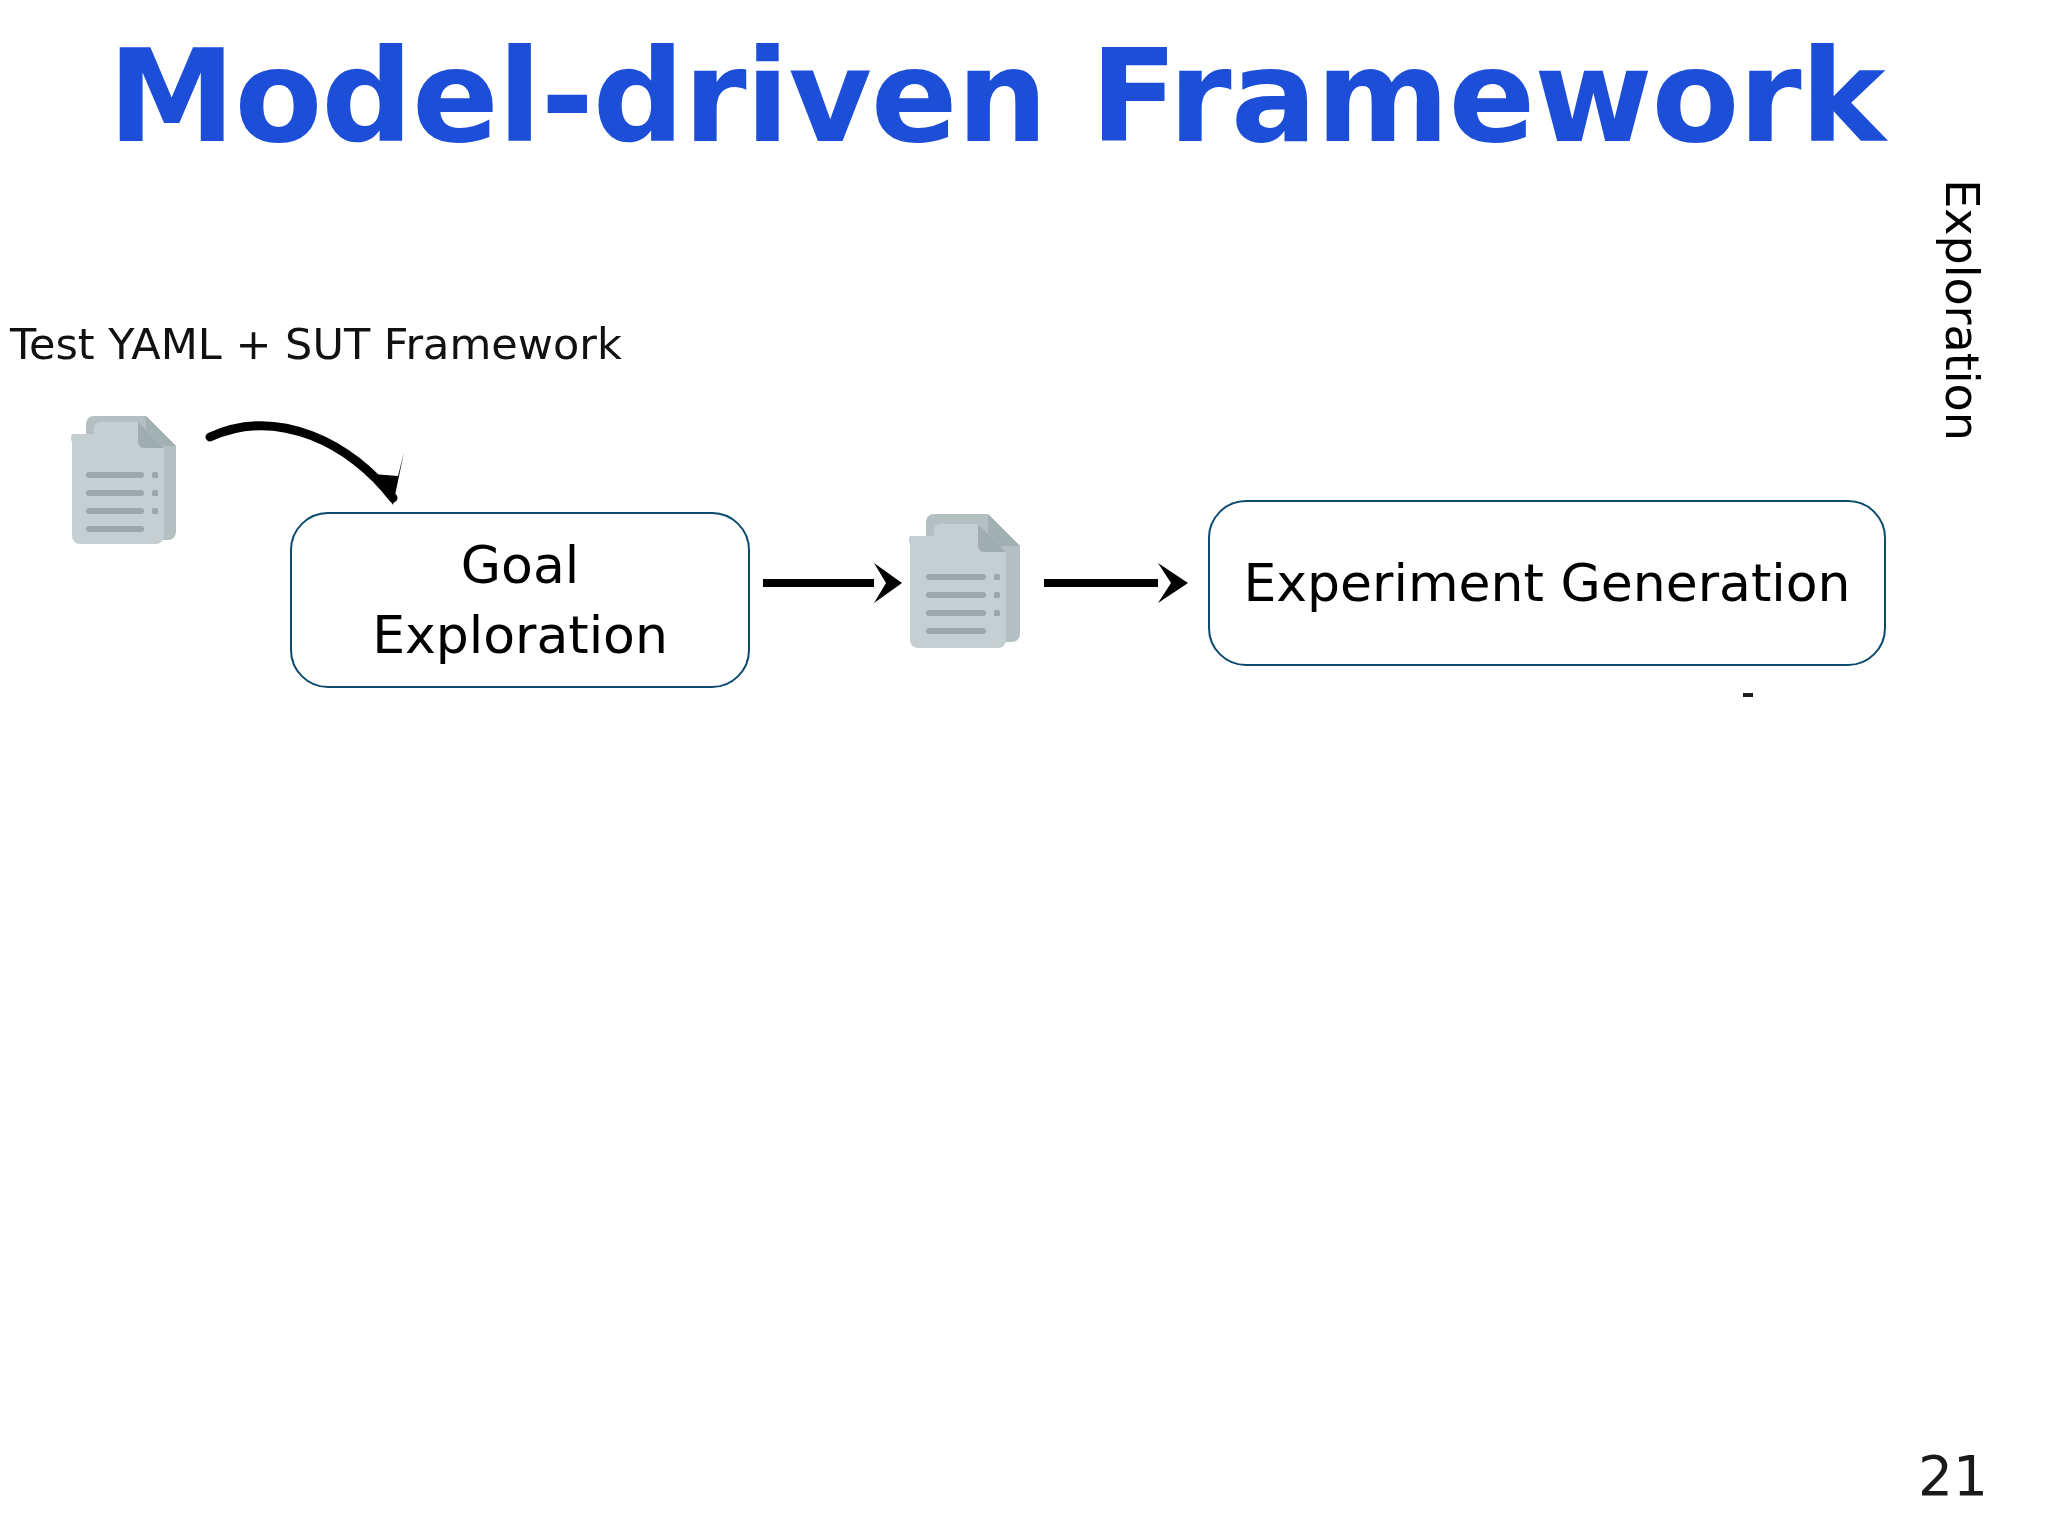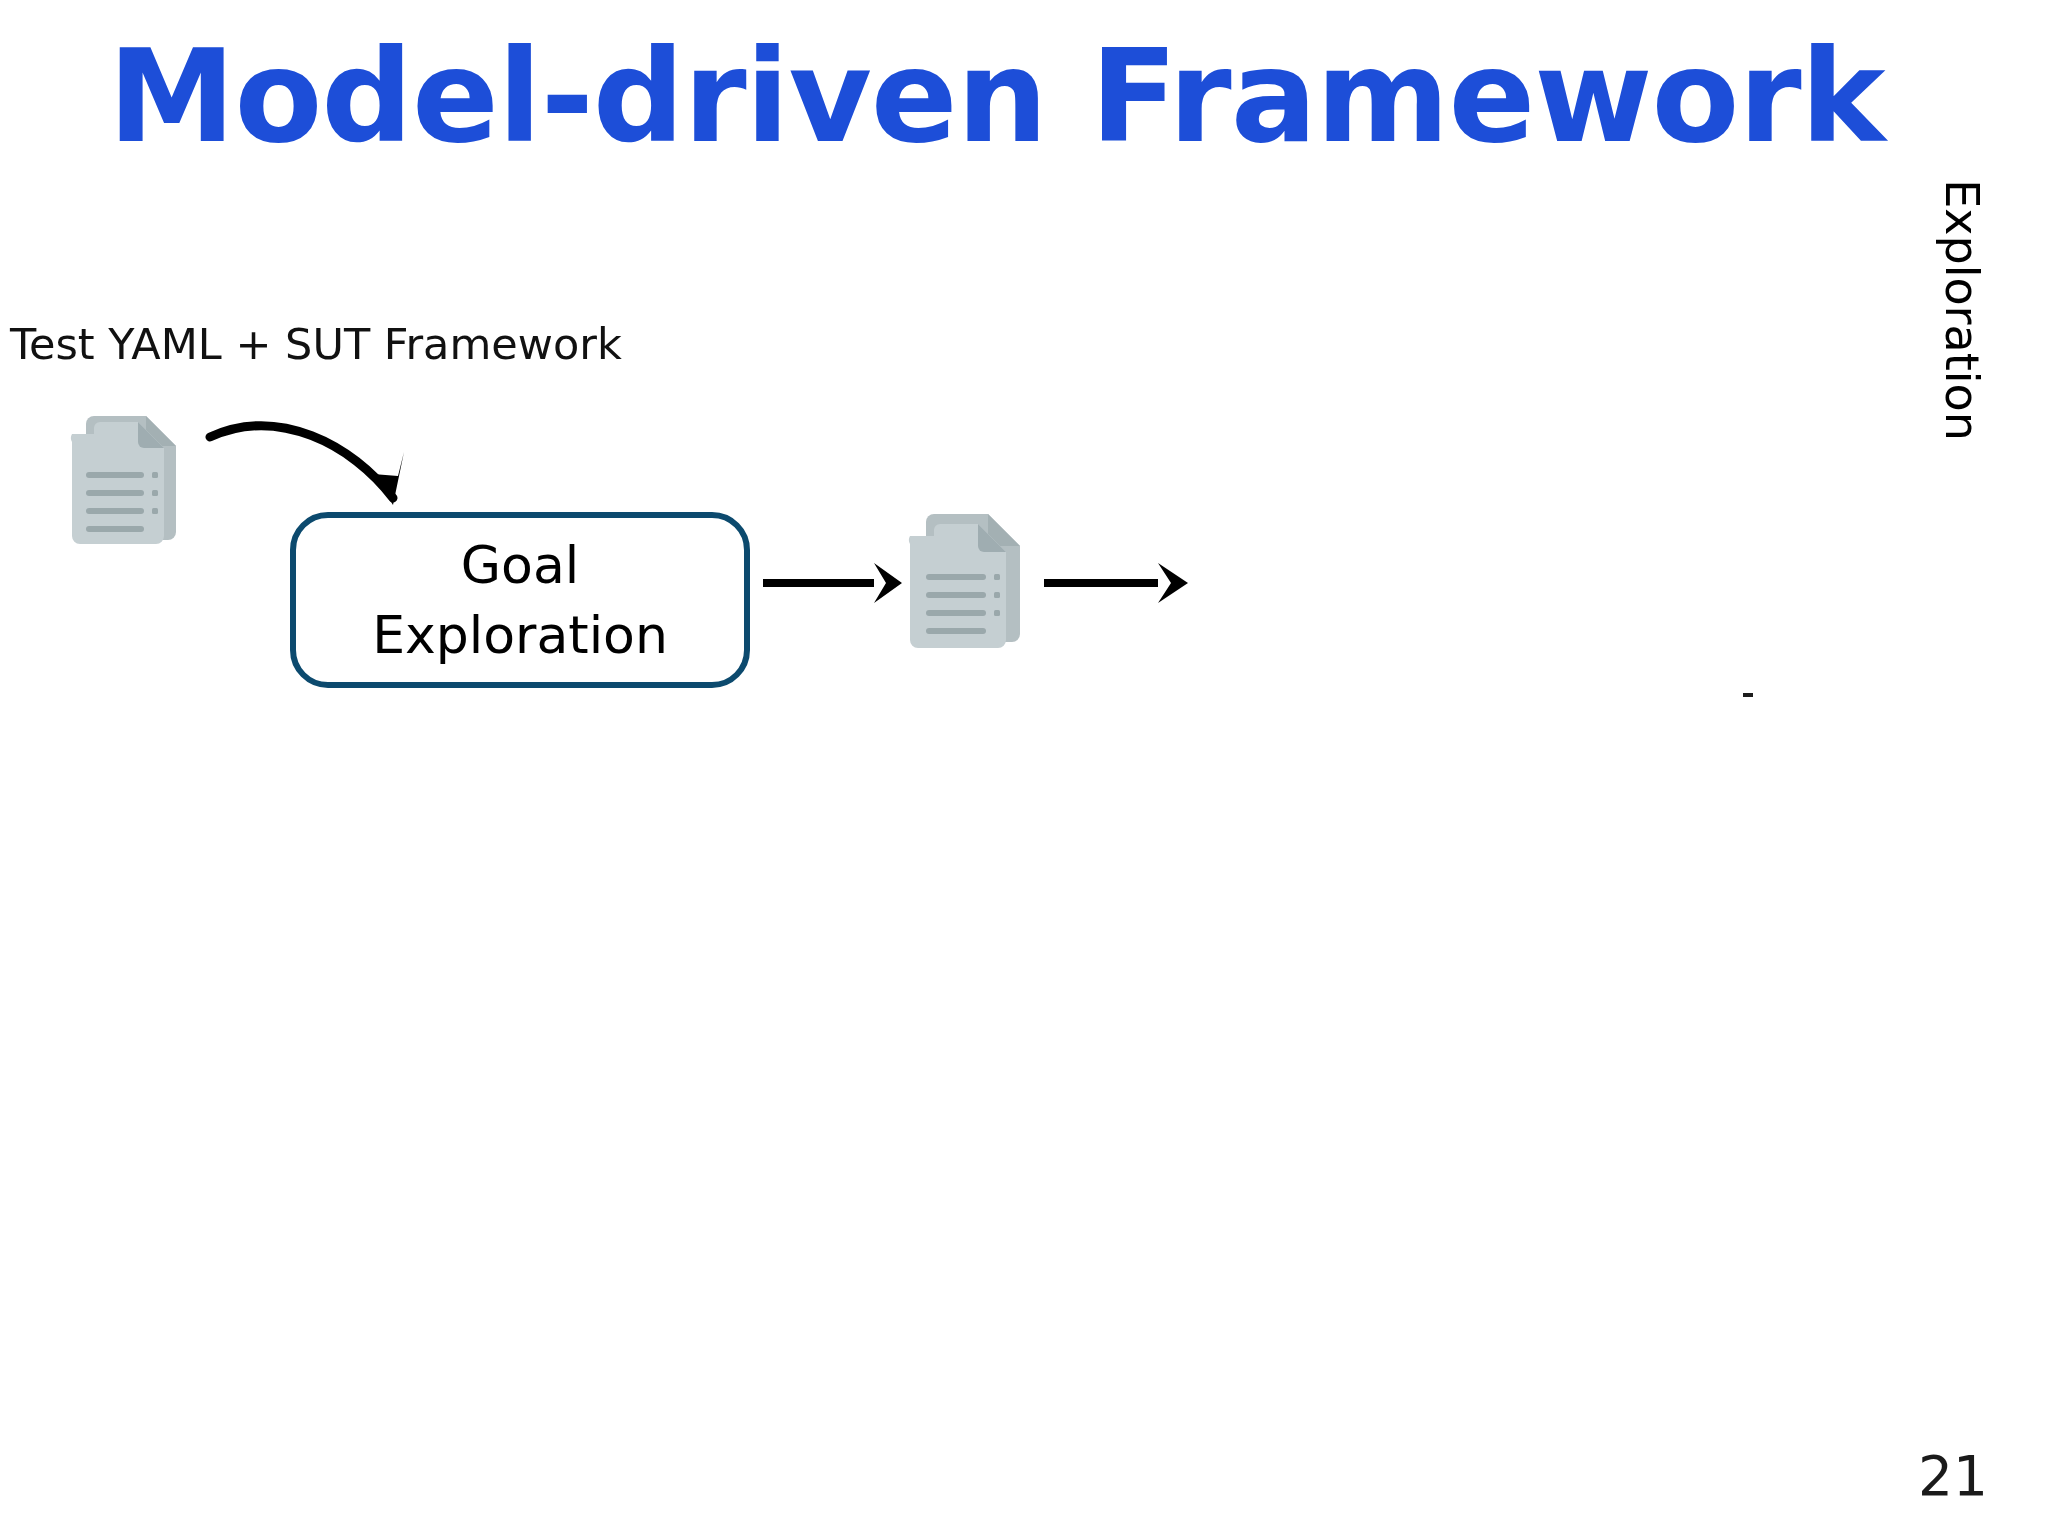--- a/index.html
+++ b/index.html
@@ -44,21 +44,21 @@
     color: #111111;
     white-space: nowrap;
   }
   #label-test-yaml  { left: 10px;  top: 318px; }
   #label-exp-yaml   { left: 620px; top: 428px; }
 
   
   .process-box {
     position: absolute;
     box-sizing: border-box;
-    border: 6px solid #0c4a6e;
+    border: 2px solid #0c4a6e;
     border-radius: 38px;
     background: #ffffff;
     display: flex;
     align-items: center;
     justify-content: center;
     text-align: center;
   }
   .process-box .box-label {
     font-family: "DejaVu Sans", sans-serif;
     font-weight: normal;
@@ -188,20 +188,23 @@
       <rect x="28" y="66" width="60" height="6" rx="3" fill="#9aa8ab"></rect>
       <rect x="28" y="84" width="60" height="6" rx="3" fill="#9aa8ab"></rect>
       <rect x="28" y="102" width="60" height="6" rx="3" fill="#9aa8ab"></rect>
       <rect x="28" y="120" width="60" height="6" rx="3" fill="#9aa8ab"></rect>
       <rect x="96" y="66" width="6" height="6" rx="1.5" fill="#9aa8ab"></rect>
       <rect x="96" y="84" width="6" height="6" rx="1.5" fill="#9aa8ab"></rect>
       <rect x="96" y="102" width="6" height="6" rx="1.5" fill="#9aa8ab"></rect>
     </svg>
   </div>
 
+  <div class="process-box" id="box-experiment-generation">
+    <div class="box-label">Experiment Generation</div>
+  </div>
 
   <svg id="arrow-layer" viewBox="0 0 2048 1536" xmlns="http://www.w3.org/2000/svg">
 
     <g>
       <path d="M210 437 C 278 406, 352 444, 393 498" fill="none" stroke="#000000" stroke-width="9" stroke-linecap="round"></path>
       <path d="M393 505 L 373 474 L 398 476 L 404 452 Z" fill="#000000"></path>
     </g>
 
     <g>
       <line x1="763" y1="583" x2="874" y2="583" stroke="#000000" stroke-width="8"></line>

